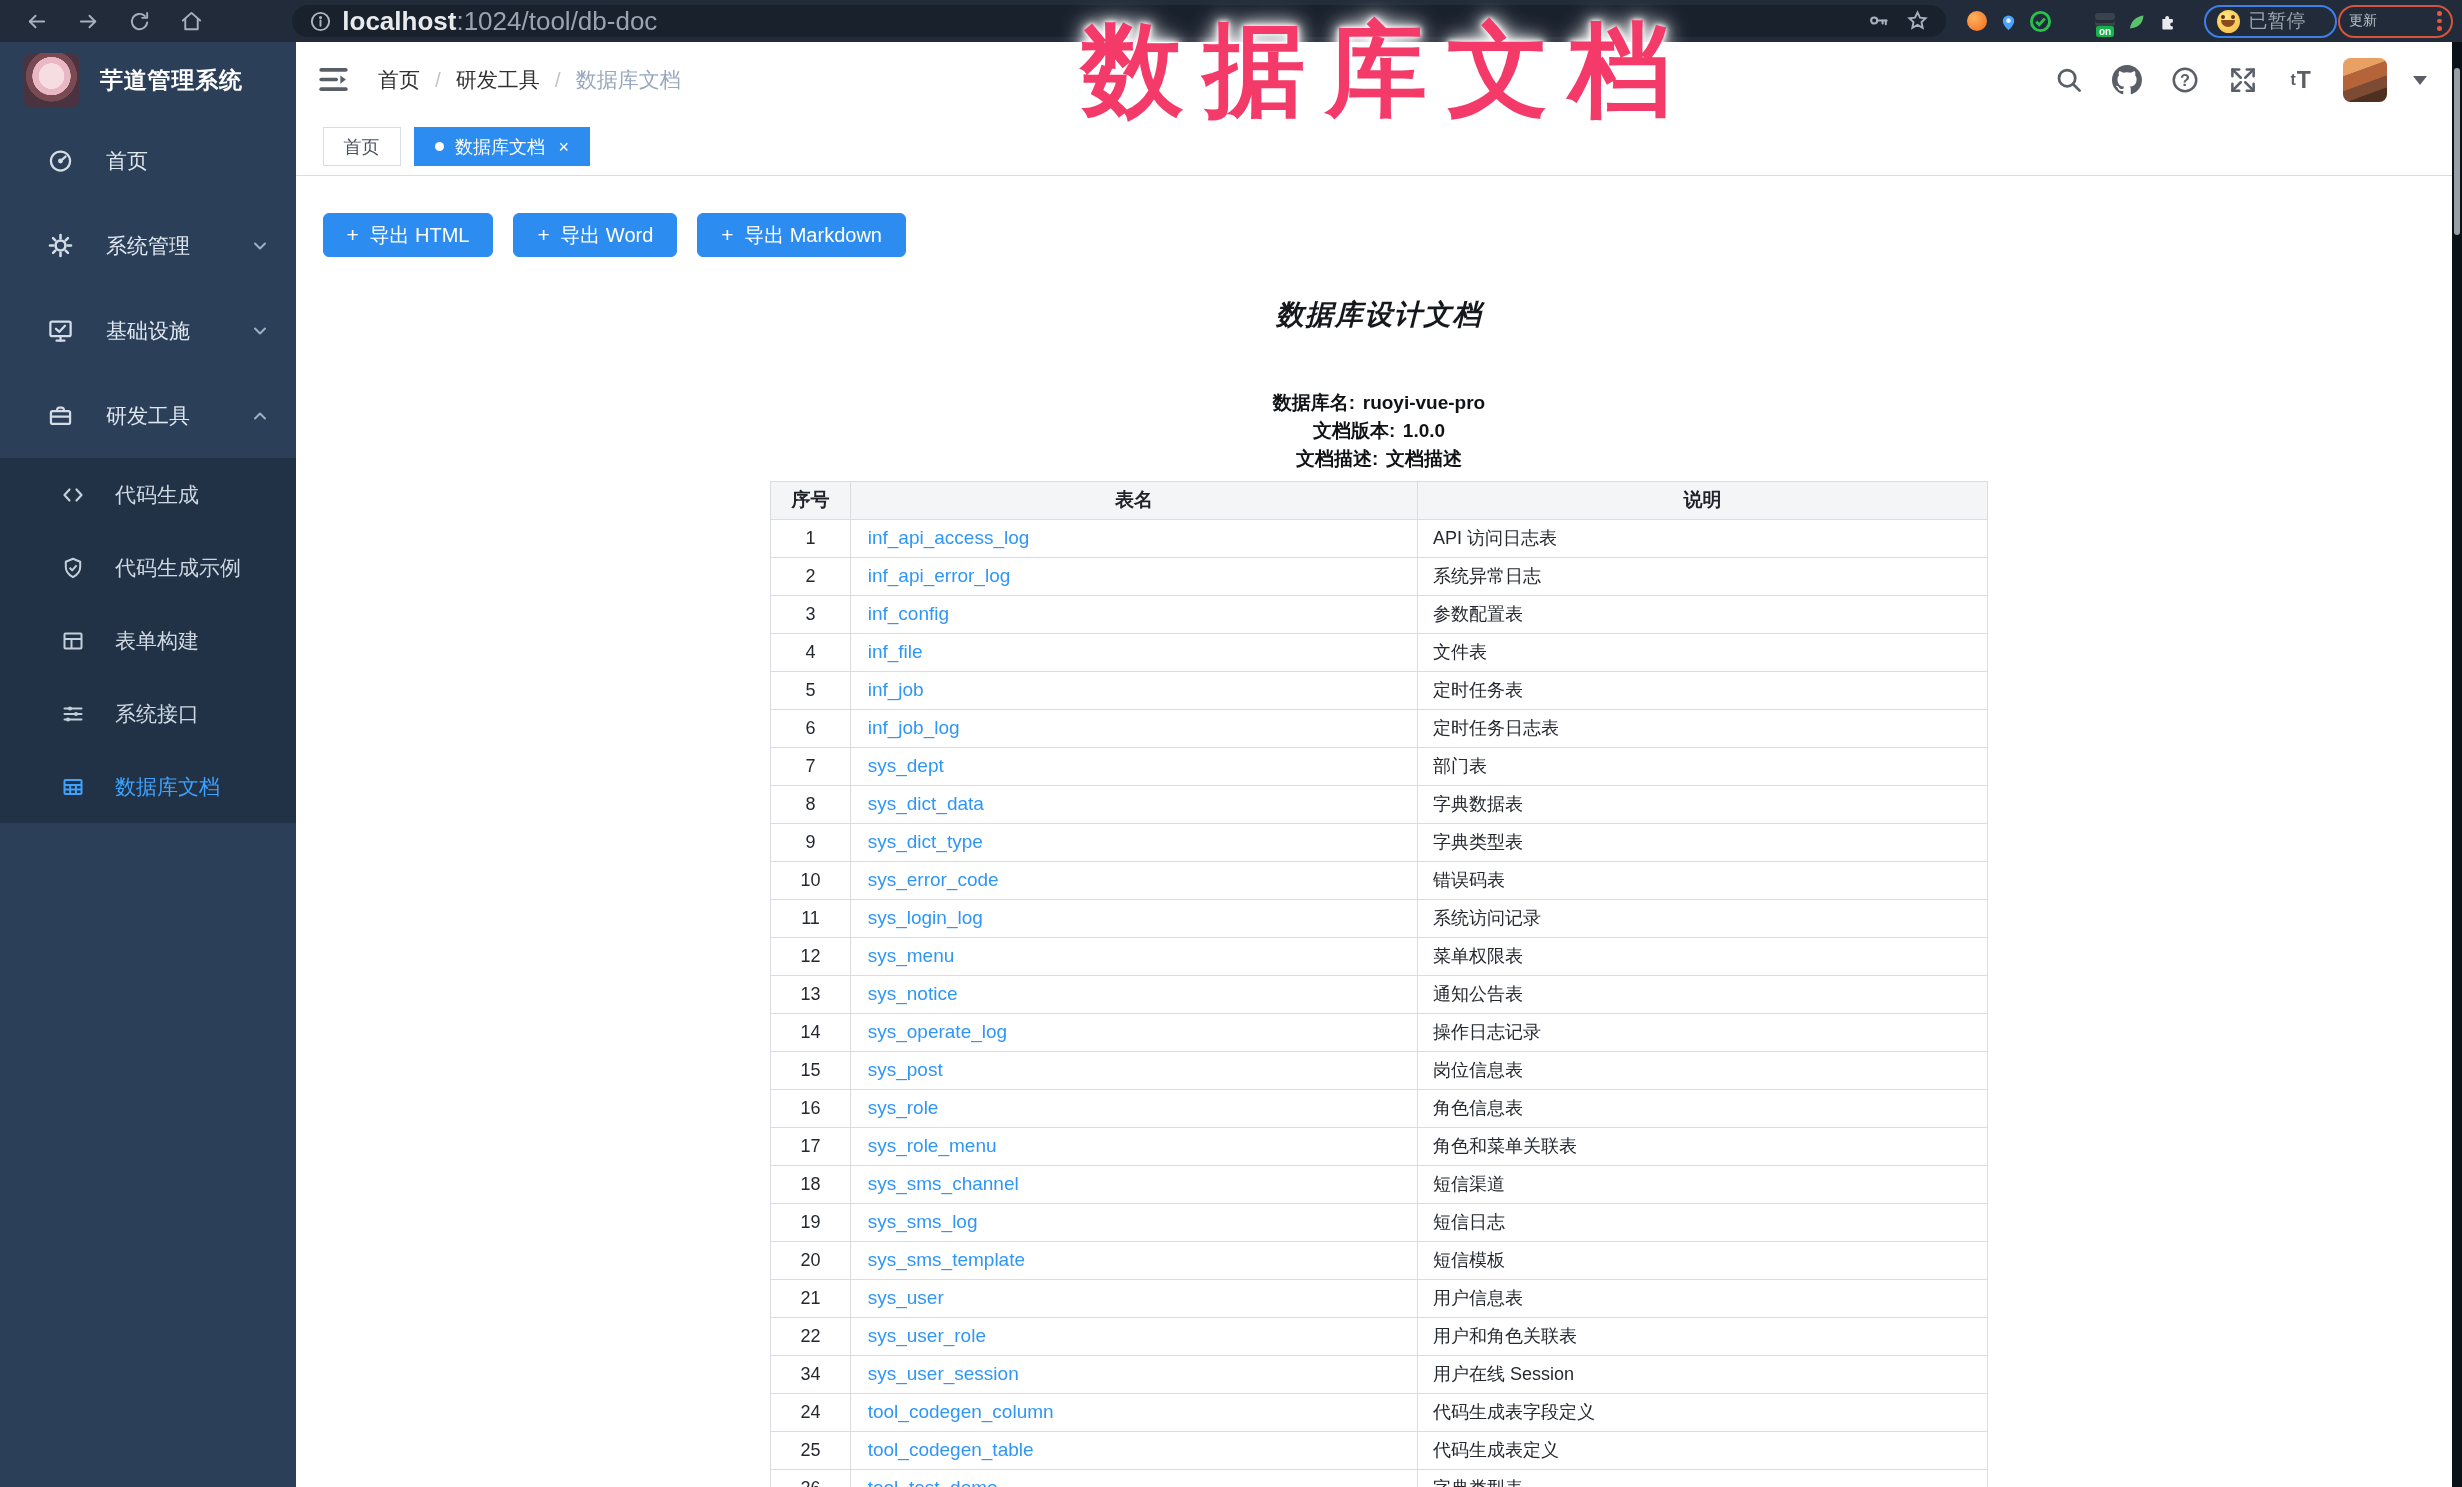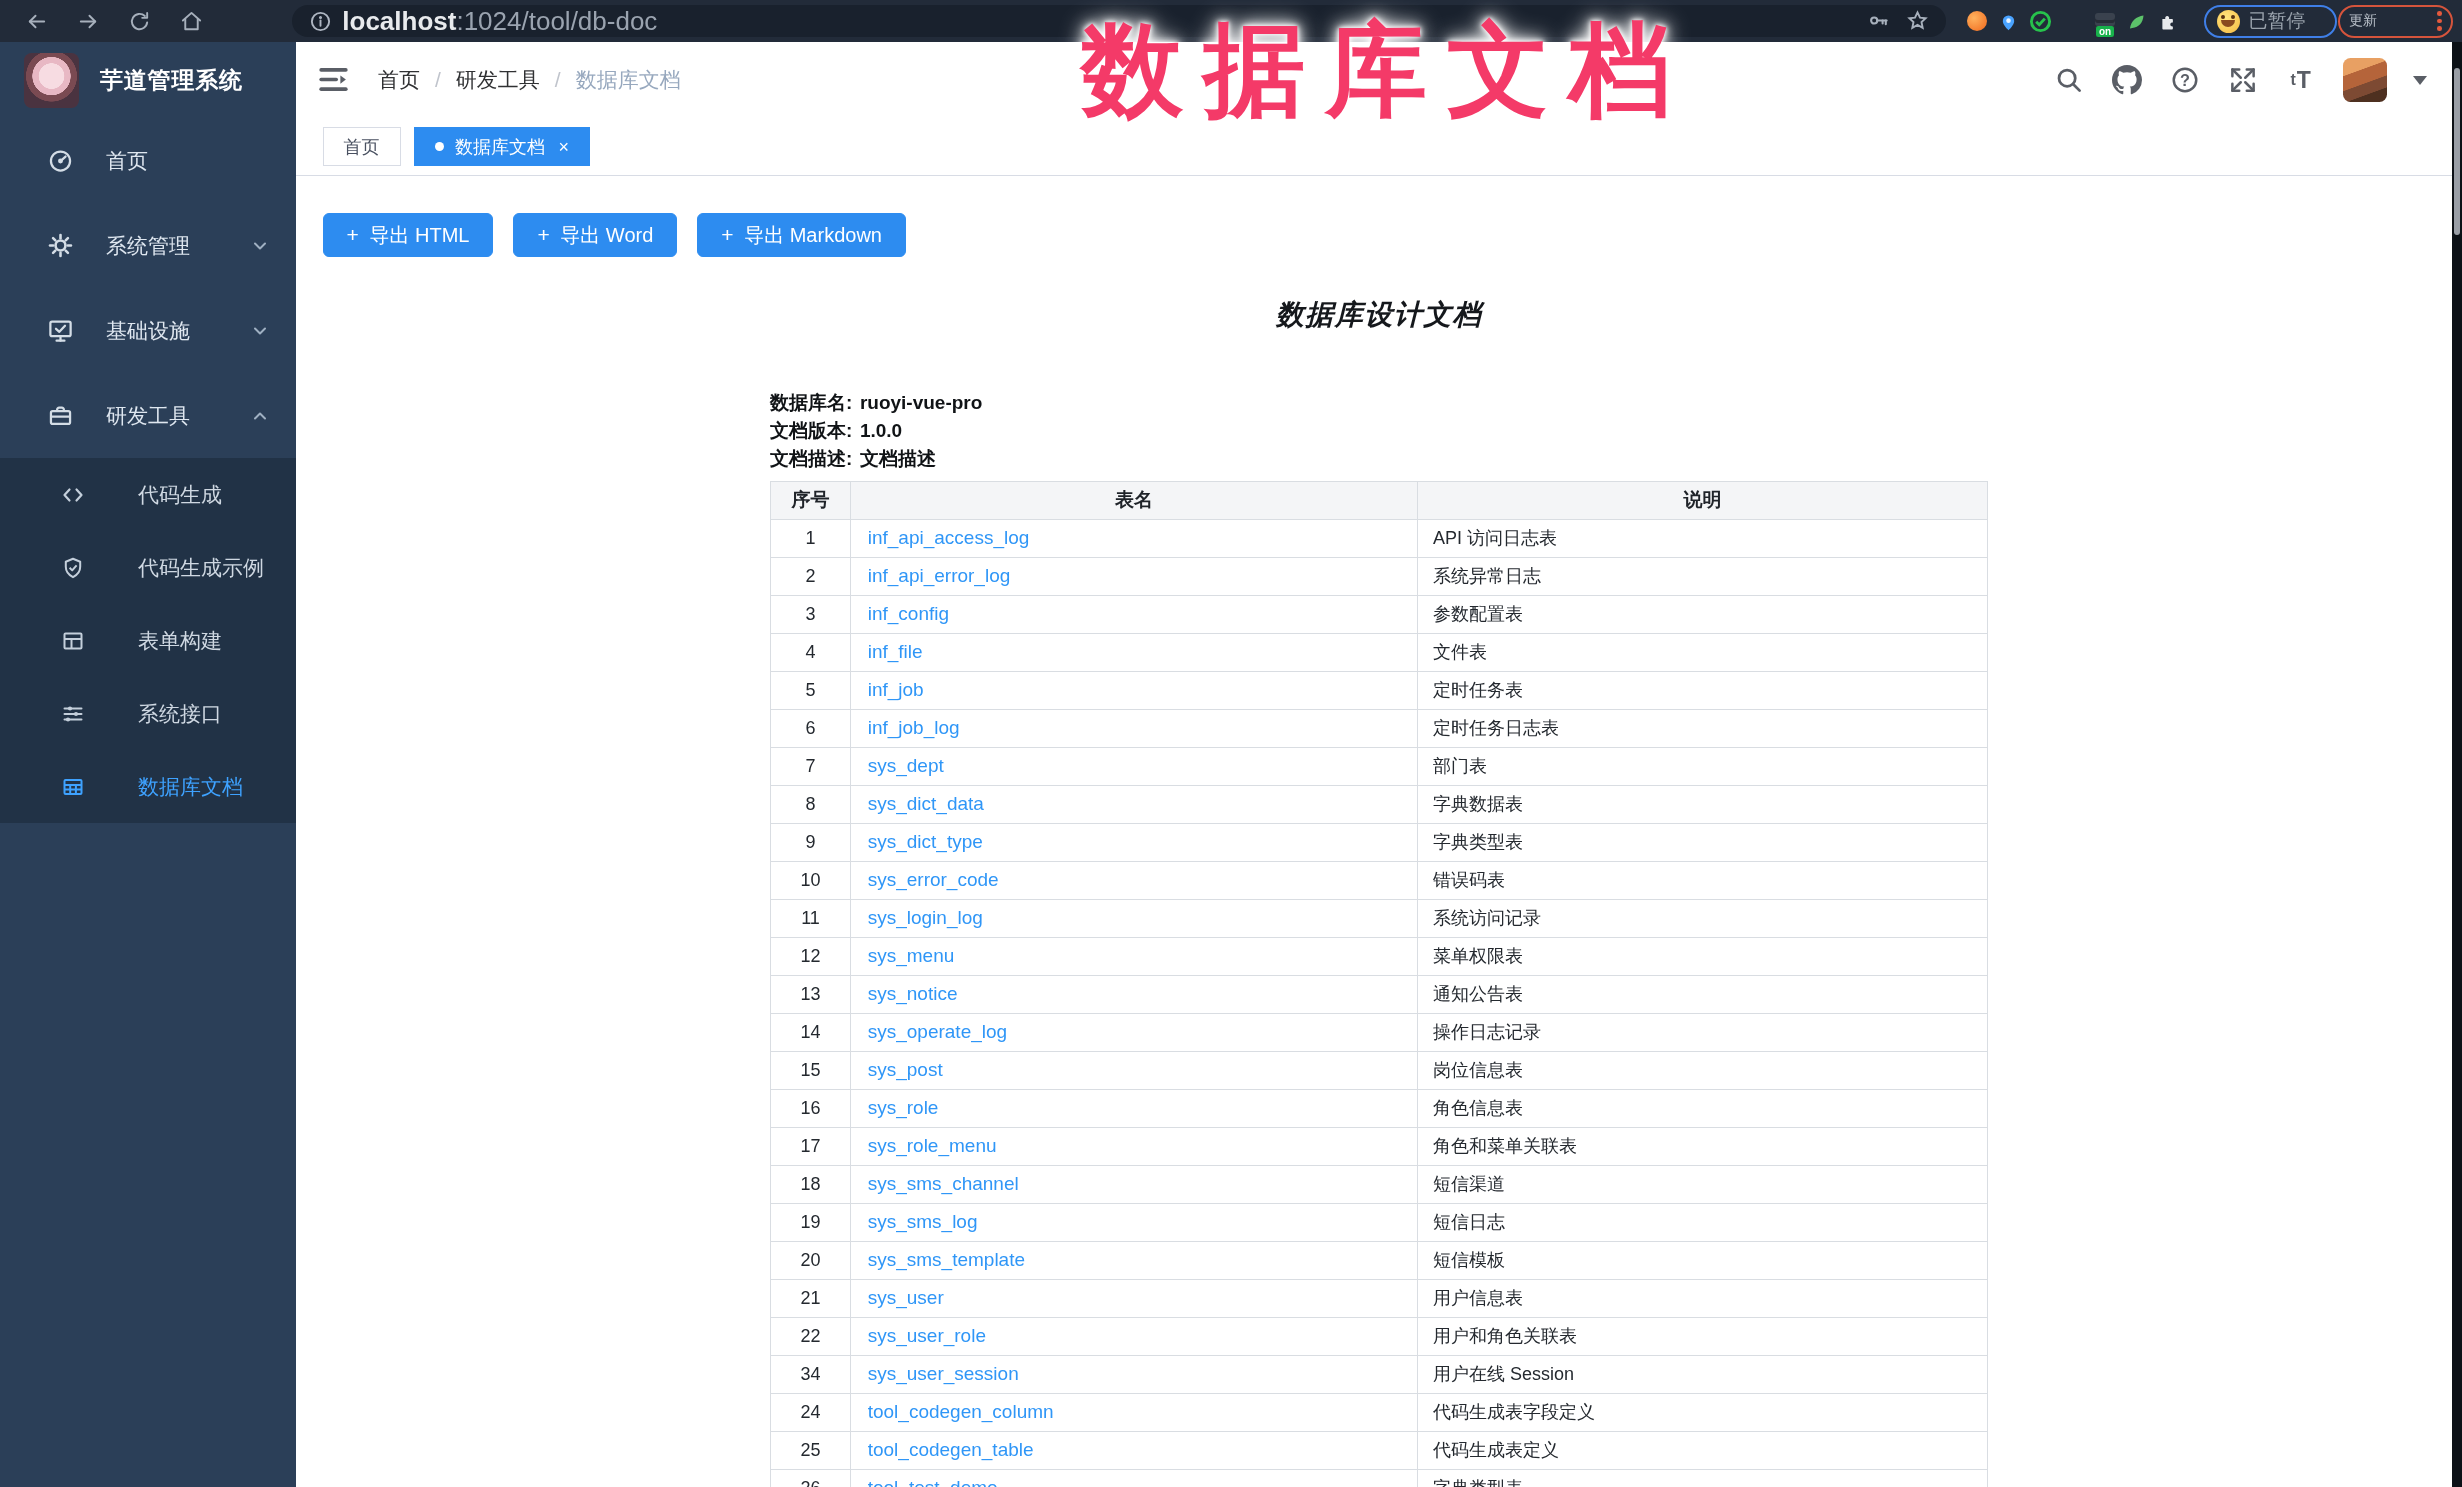--- a/index.html
+++ b/index.html
@@ -42,21 +42,21 @@
       radial-gradient(circle at 50% 42%, #f7dce2 0 30%, #e8b8c4 31% 45%, #7a4a52 46% 60%, #4a3340 61% 100%); }
   .logo-title { color:#fff; font-size:23px; font-weight:700; margin-left:21px; letter-spacing:0.8px; }
   .menu-item { height:85px; display:flex; align-items:center; padding:0 26px 0 47px; color:#dfe7f0; cursor:pointer; }
   .menu-item .icon { width:27px; height:27px; color:#d4dde6; }
   .menu-item .icon svg { width:27px; height:27px; }
   .mi-label { font-size:21px; margin-left:32px; flex:1; }
   .chev { width:20px; height:20px; color:#9fb0c2; }
   .chev svg { width:20px; height:20px; }
   .chev.up svg { transform:rotate(180deg); }
   .submenu { background:#213246; }
-  .submenu .menu-item { height:73px; padding-left:61px; color:#cfd8e2;gap:23px; }
+  .submenu .menu-item { height:73px; padding-left:61px; color:#cfd8e2; }
   .submenu .menu-item .icon { width:24px; height:24px; color:#c4cfdb; }
   .submenu .menu-item .icon svg { width:24px; height:24px; }
   .submenu .mi-label { font-size:21px; margin-left:30px; }
   .submenu .menu-item.active, .submenu .menu-item.active .icon { color:#3ea2ff; }
 
   
   .main { position:absolute; left:296px; top:42px; right:0; bottom:0; background:#fff; }
   .navbar { position:relative; height:76px; background:#fff; }
   .hamburger { position:absolute; left:21px; top:21px; width:33px; height:33px; color:#5a5e66; cursor:pointer; }
   .hamburger svg { width:33px; height:33px; }
@@ -81,21 +81,21 @@
   .tag .close { margin-left:13.7px; font-size:18px; line-height:1; }
 
   
   .content { position:absolute; top:135px; left:0; right:0; bottom:0; background:#fff; overflow:hidden; padding-top:36px; }
   .btn-row { margin-left:26.6px; display:flex; gap:20px; }
   .btn { height:44px; display:inline-flex; align-items:center; padding:0 23px; background:#2d8cf0; color:#fff; font-size:20px; border:0.8px solid #2d8cf0; border-radius:6px; cursor:pointer; font-family:inherit; }
   .btn .plus { font-size:21px; margin-right:10.6px; font-weight:400; }
   .doc { width:1218px; margin:39px auto 0; }
   .doc-title { font-size:28px; font-weight:700; color:#15181c; text-align:center; letter-spacing:1.5px;font-style:italic; }
   .meta { margin-top:55px; }
-  .meta-line { font-size:19px; line-height:28px; color:#101316; font-weight:700; }
+  .meta-line { font-size:19px; line-height:28px; color:#101316; font-weight:700;text-align:center; }
   .meta-line .mv { margin-left:7.6px; }
   .db-table { width:100%; border-collapse:collapse; margin-top:7.6px; table-layout:fixed; }
   .db-table th, .db-table td { border:0.8px solid #d9dde2; }
   .db-table th { height:38px; background:#f4f5f7; font-size:19px; font-weight:700; color:#1f2329; text-align:center; }
   .db-table td { height:38px; font-size:18px; color:#24292f; }
   .col-idx { width:80px; }
   .col-name { width:567px; }
   td.c-idx { text-align:center; }
   td.c-name { padding-left:16.7px; }
   td.c-name a { color:#2f96f7; text-decoration:none; font-size:19px; cursor:pointer; }

